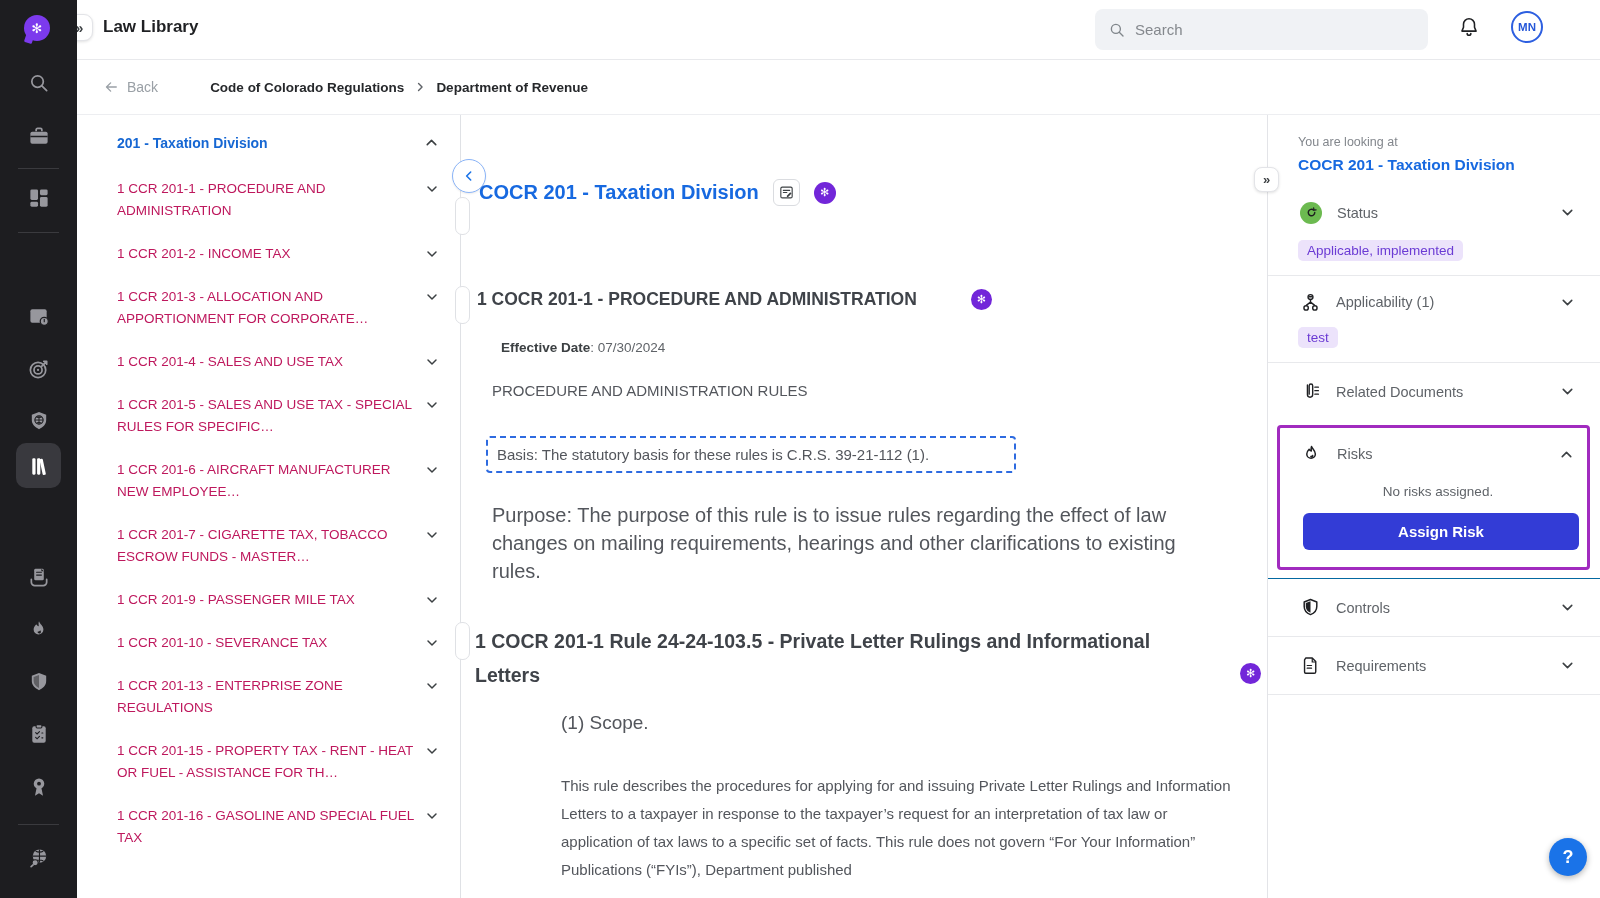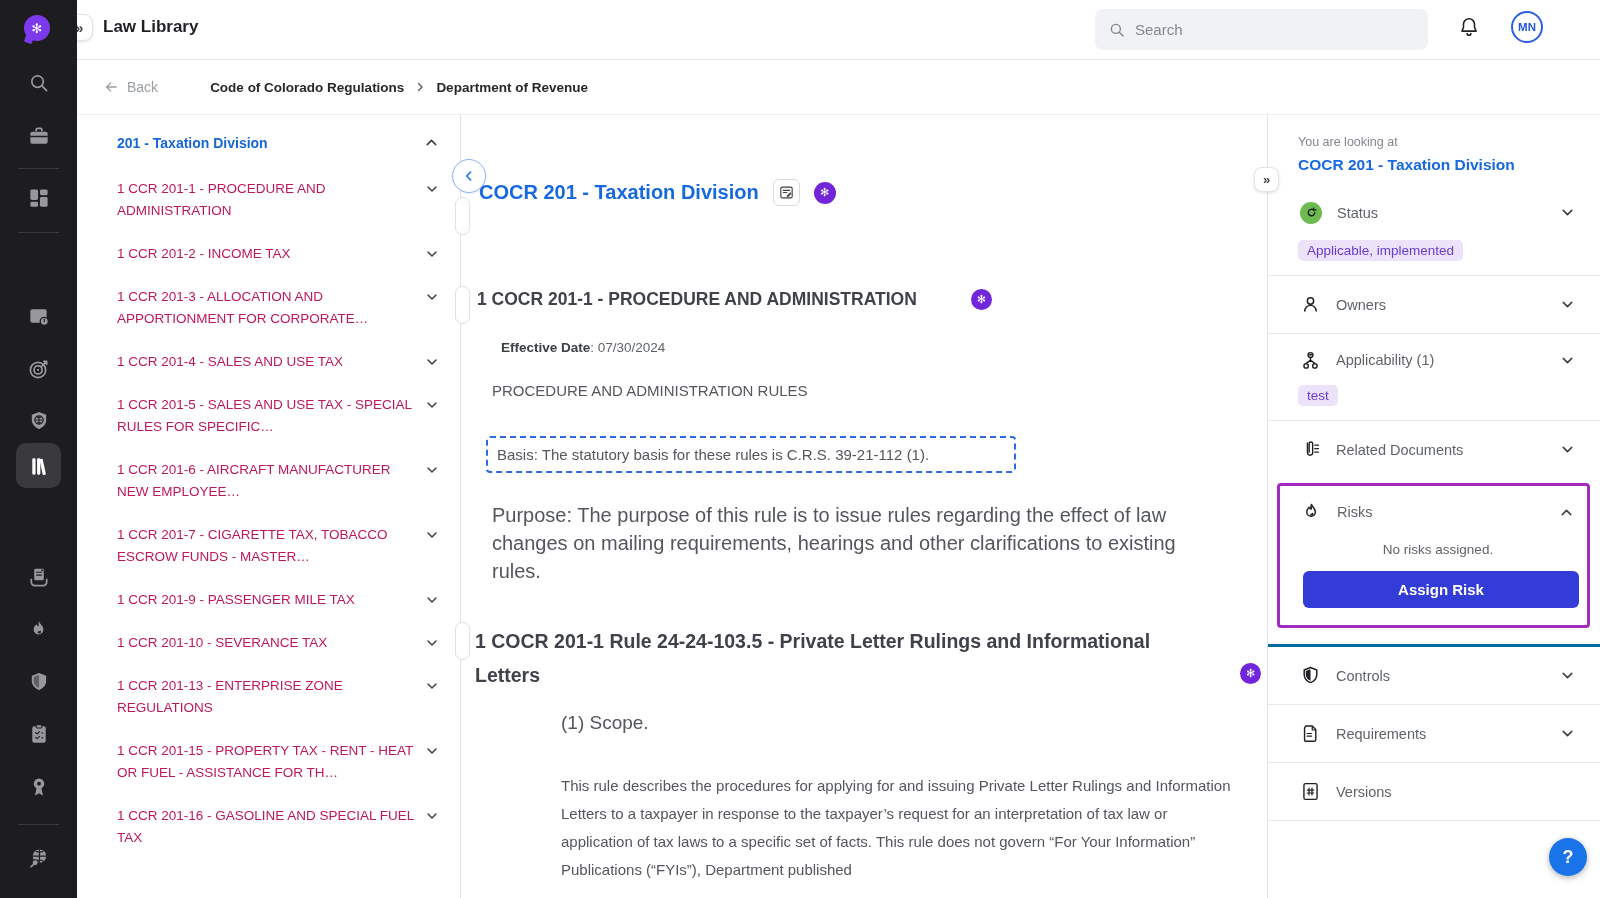--- a/index.html
+++ b/index.html
@@ -469,31 +469,20 @@
           </svg>
         </span>
       <span class="dlabel">Status</span>
       <svg class="dchev">
           <use href="#i-chev-down"></use>
         </svg>
     </div>
     <span class="badge">Applicable, implemented</span>
   </div>
 
-  <div class="dsec">
-    <div class="drow">
-      <svg class="dicon">
-          <use href="#i-person"></use>
-        </svg>
-      <span class="dlabel">Owners</span>
-      <svg class="dchev">
-          <use href="#i-chev-down"></use>
-        </svg>
-    </div>
-  </div>
 
   <div class="dsec">
     <div class="drow" style="height:52px">
       <svg class="dicon">
           <use href="#i-org"></use>
         </svg>
       <span class="dlabel">Applicability (1)</span>
       <svg class="dchev">
           <use href="#i-chev-down"></use>
         </svg>
@@ -521,21 +510,21 @@
         </svg>
       <span class="dlabel">Risks</span>
       <svg class="dchev">
           <use href="#i-chev-up"></use>
         </svg>
     </div>
     <div class="risks-empty">No risks assigned.</div>
     <button class="assign-btn">Assign Risk</button>
   </div>
 
-  <div class="dsec" style="border-top:3px solid #0369a1;margin-top:16px">
+  <div class="dsec" style="border-top:1px solid #0369a1;margin-top:8px">
     <div class="drow">
       <svg class="dicon">
           <use href="#i-shield-half"></use>
         </svg>
       <span class="dlabel">Controls</span>
       <svg class="dchev">
           <use href="#i-chev-down"></use>
         </svg>
     </div>
   </div>
@@ -545,23 +534,15 @@
       <svg class="dicon">
           <use href="#i-page"></use>
         </svg>
       <span class="dlabel">Requirements</span>
       <svg class="dchev">
           <use href="#i-chev-down"></use>
         </svg>
     </div>
   </div>
 
-  <div class="dsec">
-    <div class="drow">
-      <svg class="dicon">
-          <use href="#i-hashbox"></use>
-        </svg>
-      <span class="dlabel">Versions</span>
-    </div>
-  </div>
 </aside>
 
 <div class="help-fab">?</div>
 
 </body></html>

